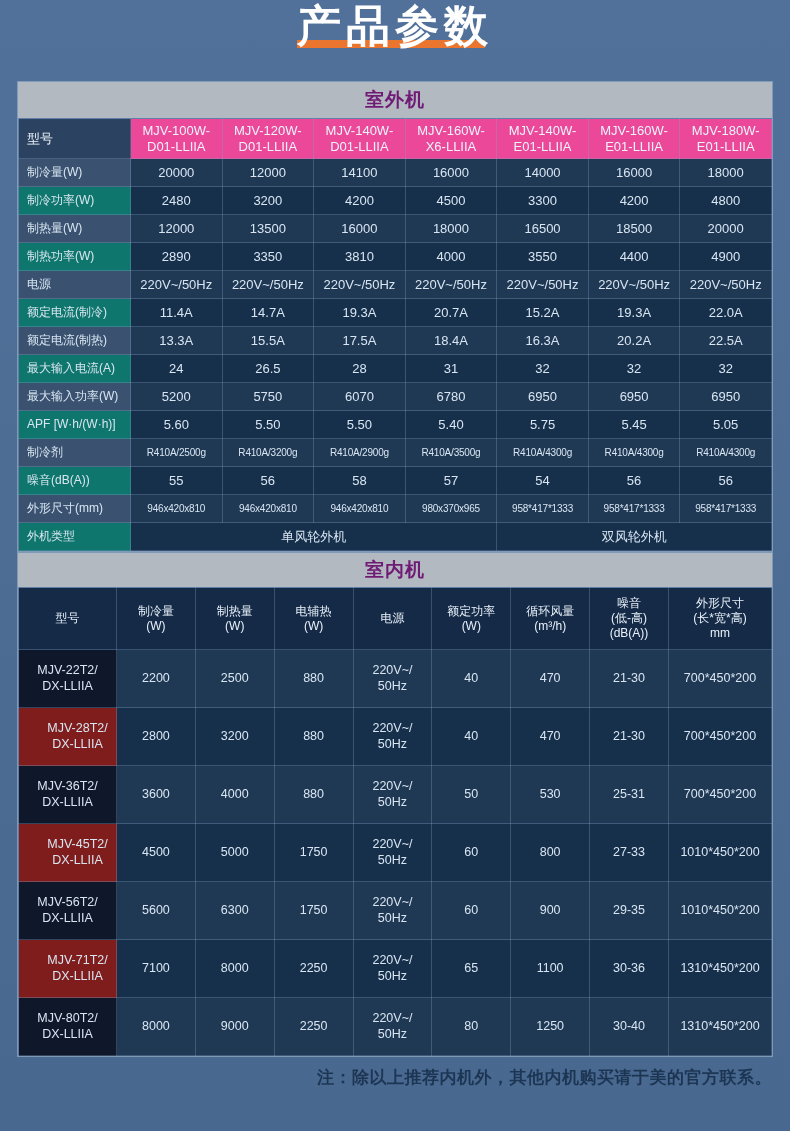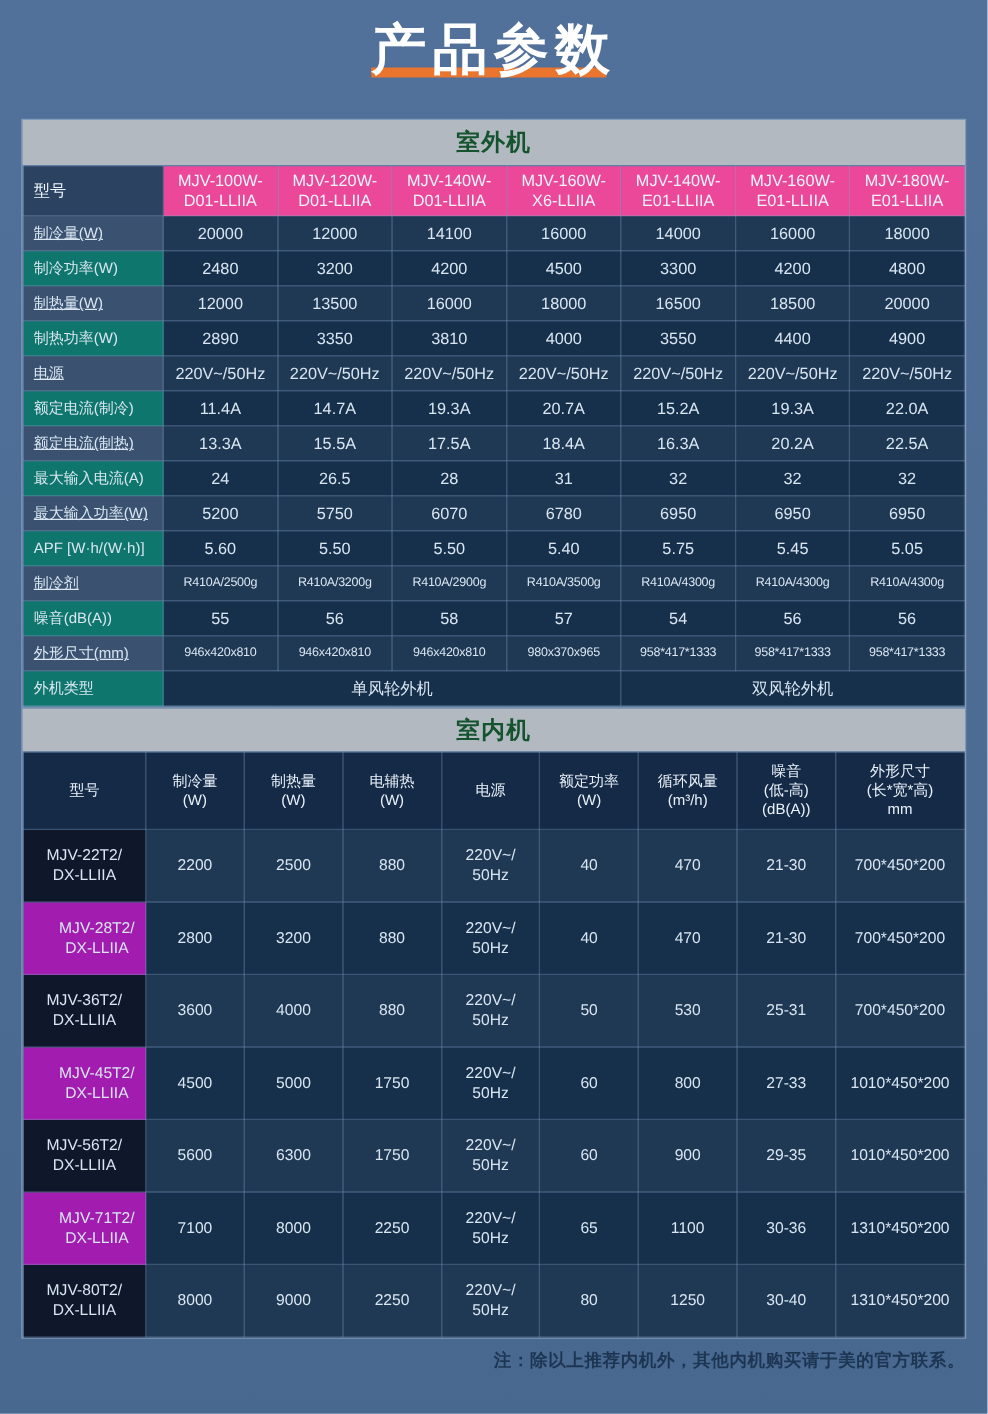--- a/index.html
+++ b/index.html
@@ -2,74 +2,74 @@
 <html><head>
 <meta charset="utf-8">
 <style>
   html,body{margin:0;padding:0;}
   body{
     width:790px;height:1131px;overflow:hidden;
     background:linear-gradient(180deg,#51719b 0%,#4d6c93 55%,#496890 100%);
     font-family:"Liberation Sans","DejaVu Sans",sans-serif;
   }
   
-  .title-wrap{text-align:center;padding-top:16px;}
+  .title-wrap{text-align:center;padding-top:2px;}
   .title-inner{display:inline-block;position:relative;}
   .title{
     position:relative;z-index:1;display:block;
     font-size:44px;font-weight:bold;color:#ffffff;letter-spacing:5px;line-height:1.1;
   }
   .title-underline{
     position:absolute;left:0px;right:8px;bottom:2px;height:8px;
     background:#e9752e;z-index:0;
   }
   
   .tbl-block{
     width:754px;margin:0 auto;border:1px solid rgba(170,192,214,.55);
   }
   .tbl-block.outdoor{margin-top:31px;}
   .tbl-block.indoor{}
   .section-bar{
     height:36px;background:#b2b9c1;
     display:flex;align-items:center;justify-content:center;
-    font-size:19px;font-weight:bold;color:#14532d;letter-spacing:1px;
+    font-size:19px;font-weight:bold;color:#701a75;letter-spacing:1px;
   }
   .tbl-block.indoor .section-bar{height:34px;}
   table{width:100%;border-collapse:collapse;table-layout:fixed;}
   td{
     border:1px solid rgba(128,158,192,.34);
     color:#d9e6f2;text-align:center;font-size:13px;
     white-space:pre-line;padding:0;line-height:1.25;
   }
   
   tr.r-light td{background:#1f3854;}
   tr.r-dark  td{background:#16304c;}
   tr.r-head  td{background:#ec4899;color:#edf4fb;}
   
   #outdoor tr{height:28px;}
   #outdoor tr.r-head{height:40px;}
   #outdoor td:first-child{width:103px;}
   #outdoor td.lbl{text-align:left;padding-left:8px;font-size:12px;}
   #outdoor tr.r-head td.lbl{background:#2b4260;font-size:13px;}
-  #outdoor tr.r-light td.lbl{background:#3a5270;text-decoration:underline;}
+  #outdoor tr.r-light td.lbl{background:#3a5270;}
   #outdoor tr.r-dark td.lbl{background:#0f766e;}
   #outdoor td.small{font-size:10px;letter-spacing:-.2px;}
   
   #indoor tr{height:58px;}
   #indoor tr.i-head{height:62px;}
   #indoor tr.i-head td{background:#142a46;color:#e9f1fa;font-size:12px;}
   #indoor td{font-size:12.5px;}
   #indoor td:first-child{width:97px;}
   #indoor td:last-child{width:102px;}
   #indoor tr.r-light td.ilbl{background:#0f172a;}
-  #indoor tr.r-dark td.ilbl{background:#a21caf;padding-left:20px;}
+  #indoor tr.r-dark td.ilbl{background:#7f1d1d;padding-left:20px;}
   
   .note{
     width:754px;margin:9px auto 0;text-align:right;
-    font-size:14px;font-weight:bold;color:#1c3553;letter-spacing:.5px;
+    font-size:17px;font-weight:bold;color:#1c3553;letter-spacing:.5px;
   }
 </style>
 </head>
 <body>
 
 <div class="title-wrap">
   <div class="title-inner">
     <span class="title">产品参数</span>
     <div class="title-underline"></div>
   </div>

